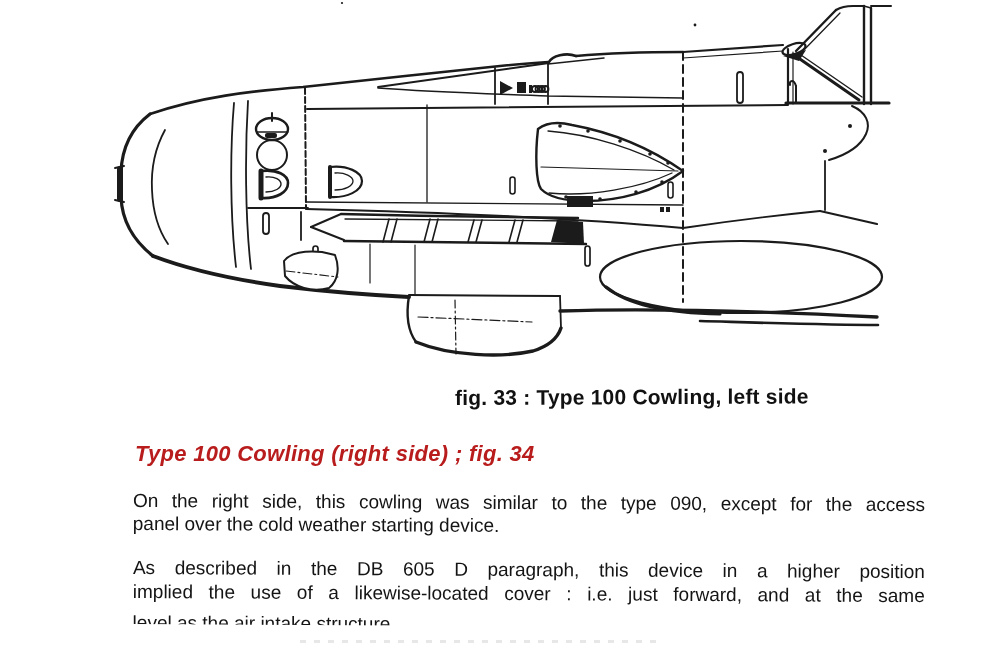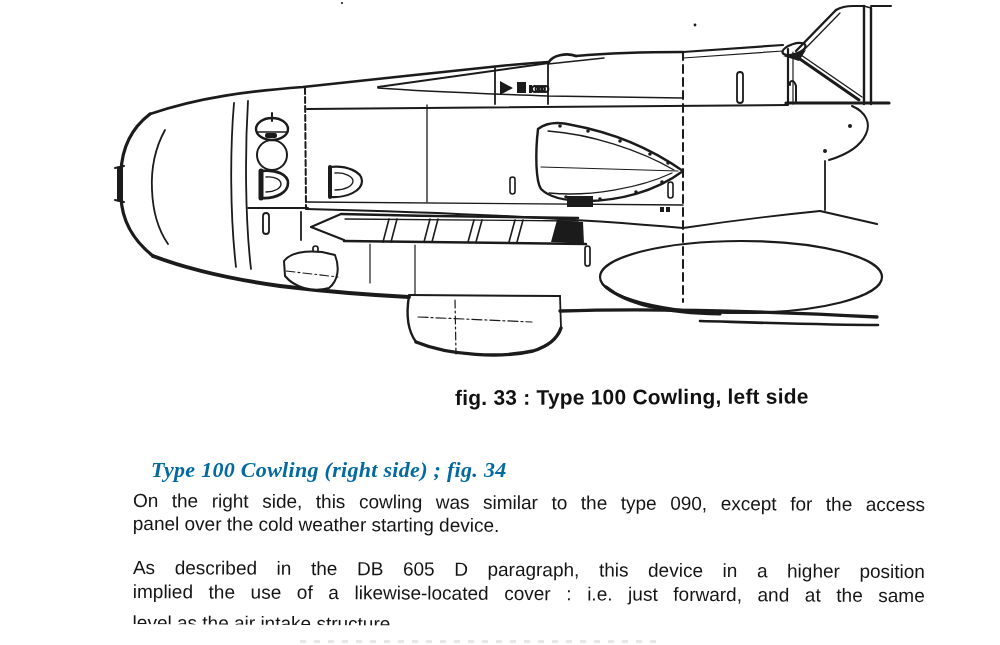--- a/index.html
+++ b/index.html
@@ -8,23 +8,23 @@
     background:#ffffff;color:#161616;
     font-family:"Liberation Sans",sans-serif;
   }
   .fig-svg{position:absolute;left:0;top:0;}
   .caption{
     position:absolute;left:455px;top:386px;width:500px;
     font-size:21px;font-weight:700;letter-spacing:.2px;color:#111;
     transform:rotate(-.25deg);transform-origin:left top;white-space:nowrap;
   }
   .heading{
-    position:absolute;left:135px;top:441px;margin:16px;width:560px;
-    font-family:Liberation Serif, serif;font-style:italic;font-weight:700;
-    font-size:22px;letter-spacing:.3px;color:#0369a1;white-space:nowrap;
+    position:absolute;left:135px;top:441px;margin:0;width:560px;
+    font-family:Liberation Sans, sans-serif;font-style:italic;font-weight:700;
+    font-size:22px;letter-spacing:.3px;color:#b91c1c;white-space:nowrap;
   }
   .para{
     position:absolute;left:133px;width:792px;
     font-size:19px;line-height:23px;color:#141414;
     transform:rotate(.3deg);transform-origin:left top;
   }
   .p1{top:489px;}
   .p2{top:556px;line-height:23.5px;}
   .line{width:100%;}
   .just{text-align:justify;text-align-last:justify;}

